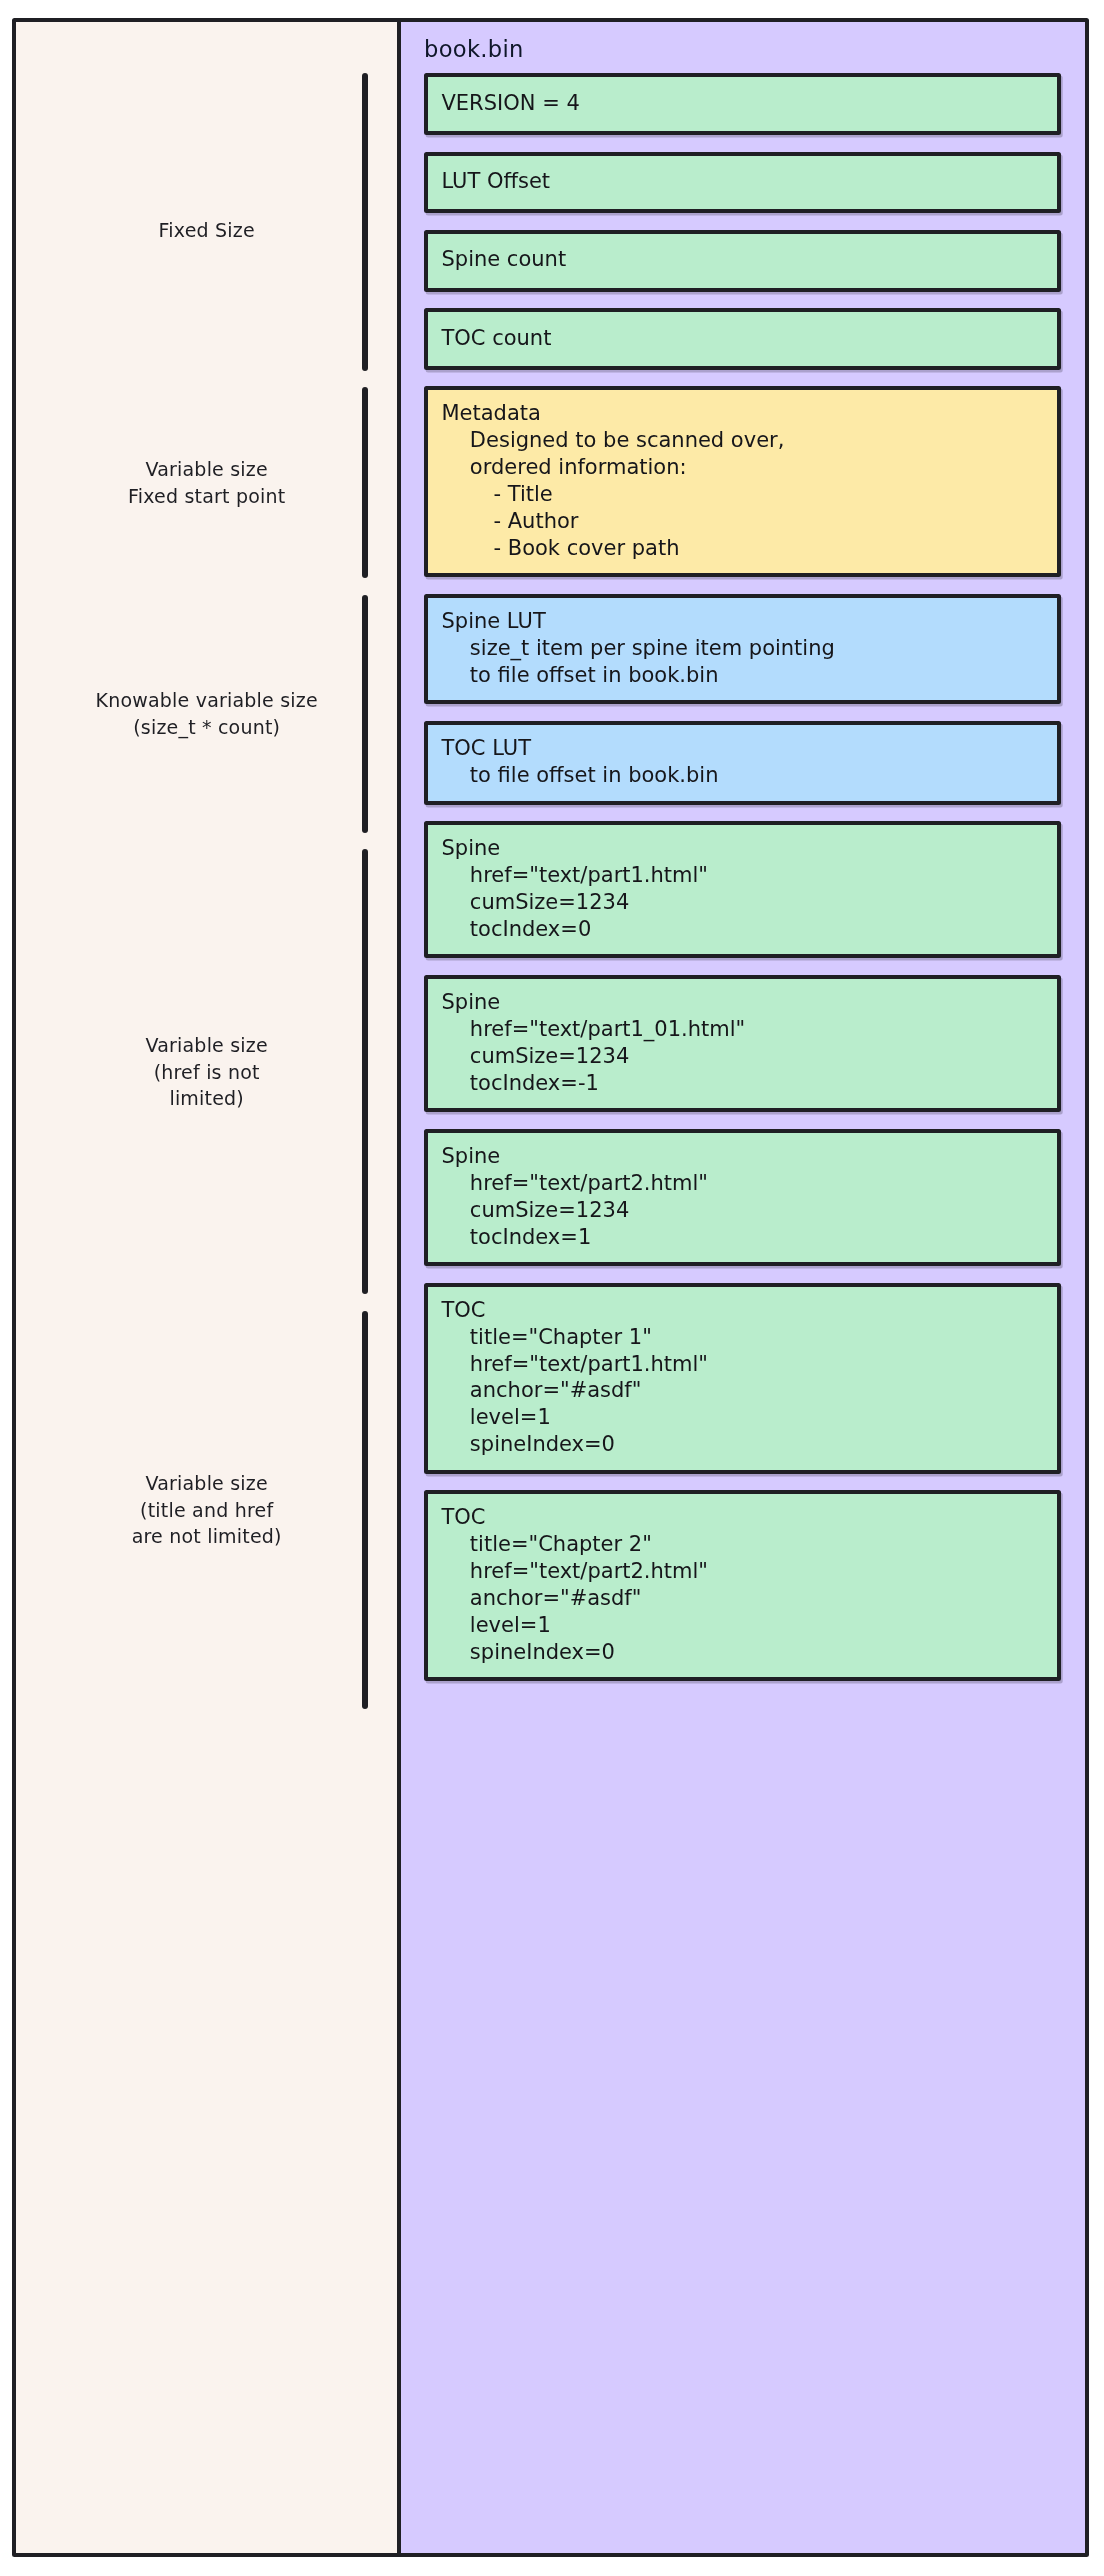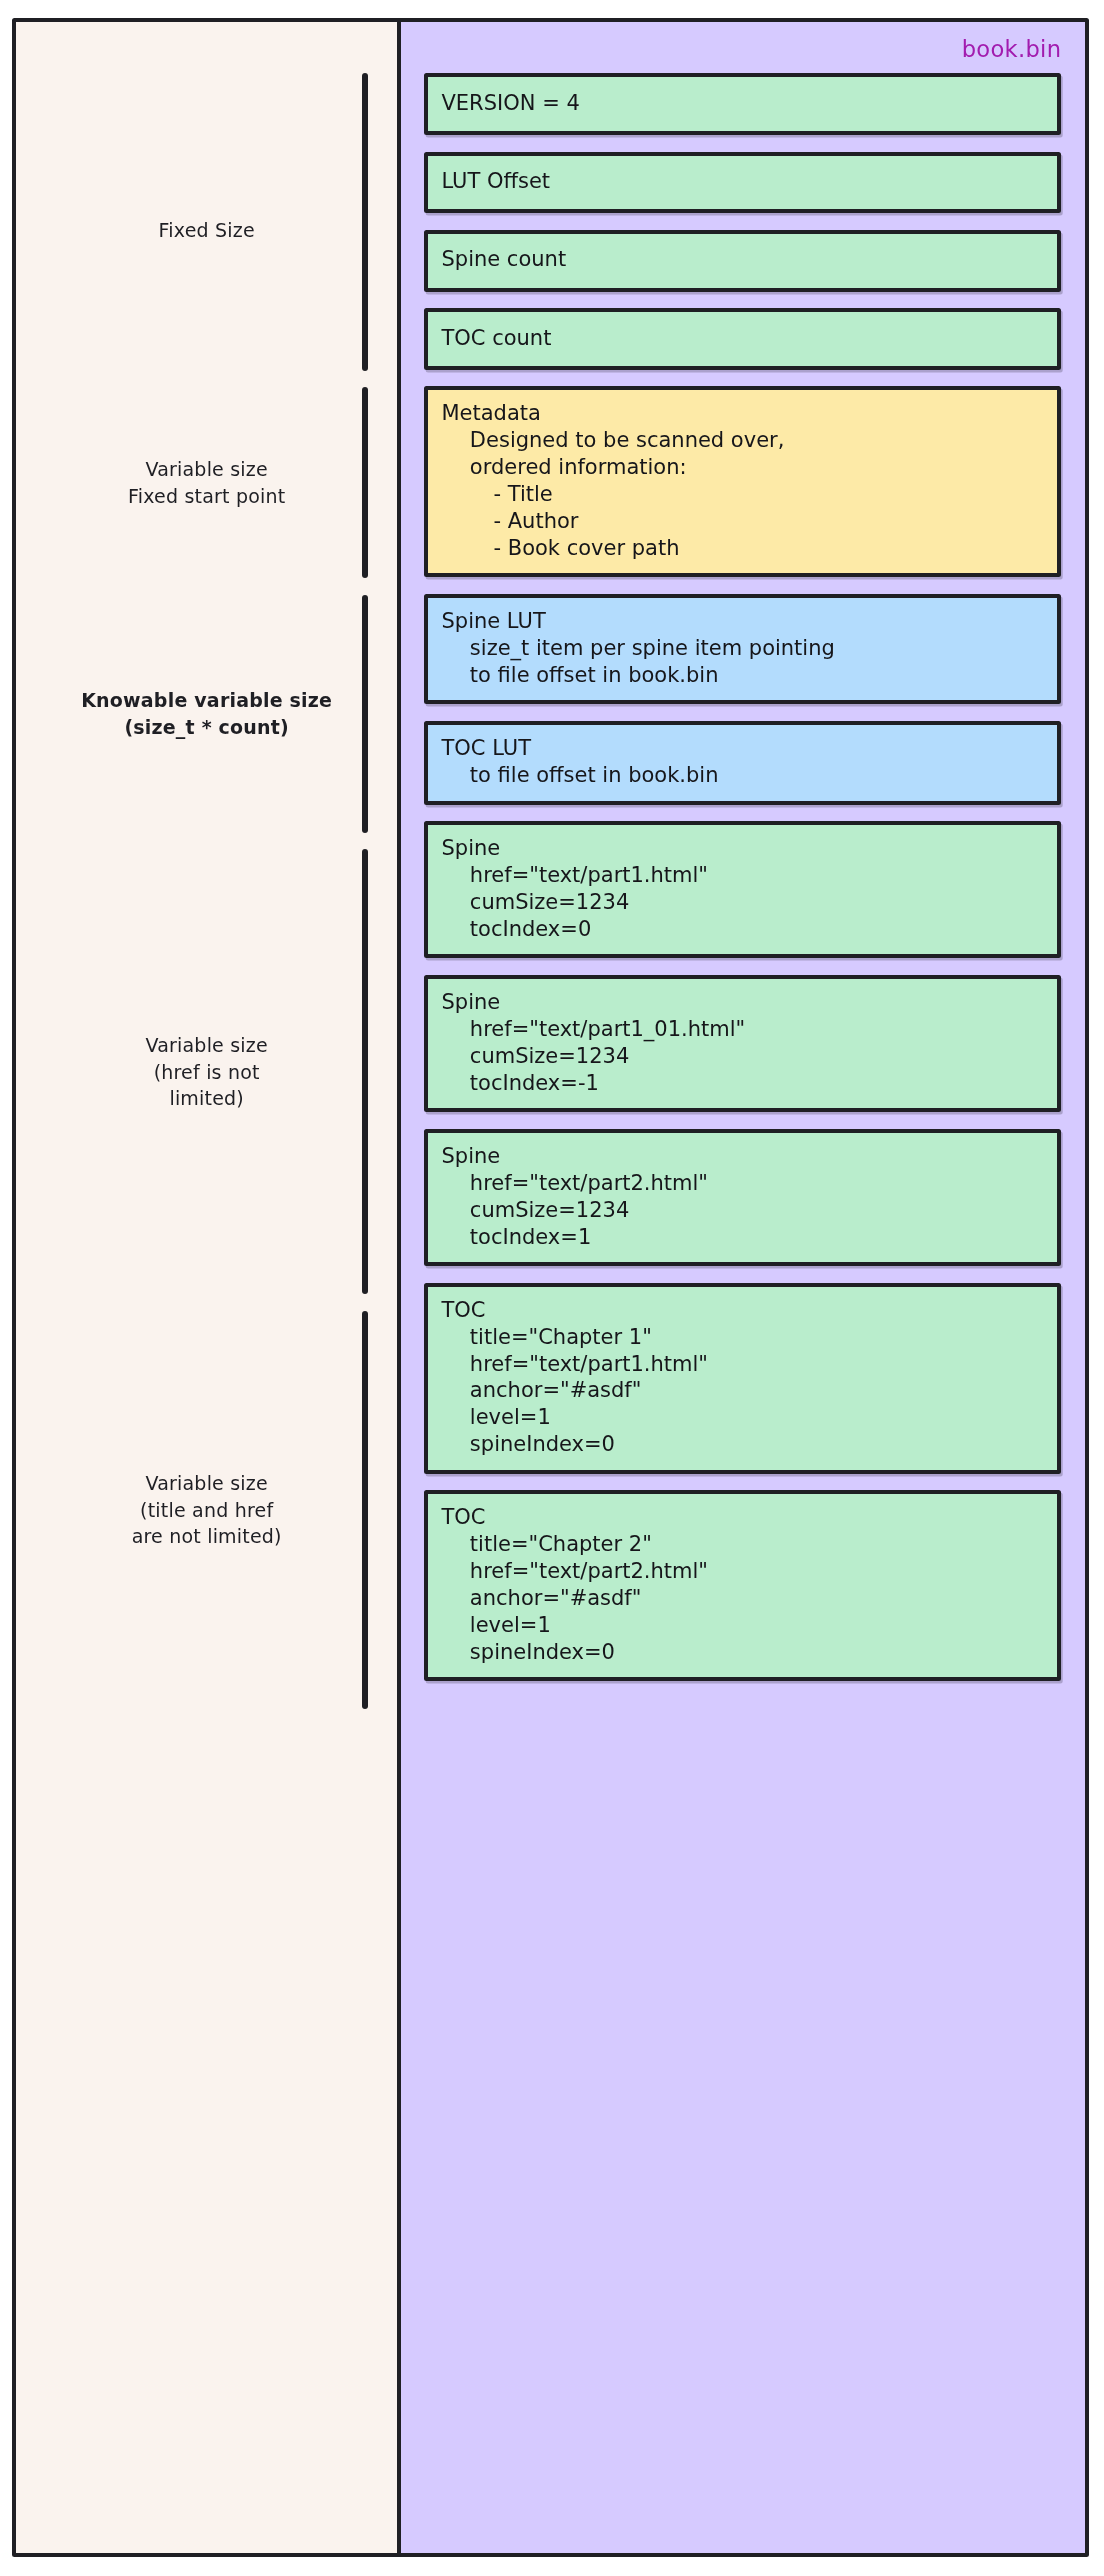--- a/index.html
+++ b/index.html
@@ -59,22 +59,22 @@
   
   #right-col{
     position:relative;
     flex:1 1 auto;
     background:#d6caff;
     padding:0 23.4px;
     box-sizing:border-box;
   }
 
   #file-title{
-    text-align:right;
-    color:#a21caf;
+    text-align:left;
+    color:#0f172a;
     font-size:22.6px;
     padding-top:13.4px;
     padding-bottom:11.7px;
     letter-spacing:0.3px;
   }
 
   .block{
     box-sizing:border-box;
     border:4.2px solid #1f1f24;
     border-radius:2.5px;
@@ -104,21 +104,21 @@
 <div id="diagram">
 
   <div id="left-col">
 
   <div class="bracket" style="top: 51px; height: 298px;"></div>
       <div class="note" style="top: 195px;">Fixed Size</div>
       <div class="bracket" style="top: 365px; height: 191px;"></div>
       <div class="note" style="top: 434px;">Variable size
 Fixed start point</div>
       <div class="bracket" style="top: 573px; height: 238px;"></div>
-      <div class="note" style="top: 665px; font-weight: bold;">Knowable variable size
+      <div class="note" style="top: 665px;">Knowable variable size
 (size_t * count)</div>
       <div class="bracket" style="top: 827px; height: 445px;"></div>
       <div class="note" style="top: 1010px;">Variable size
 (href is not
 limited)</div>
       <div class="bracket" style="top: 1289px; height: 398px;"></div>
       <div class="note" style="top: 1448px;">Variable size
 (title and href
 are not limited)</div>
     </div>

